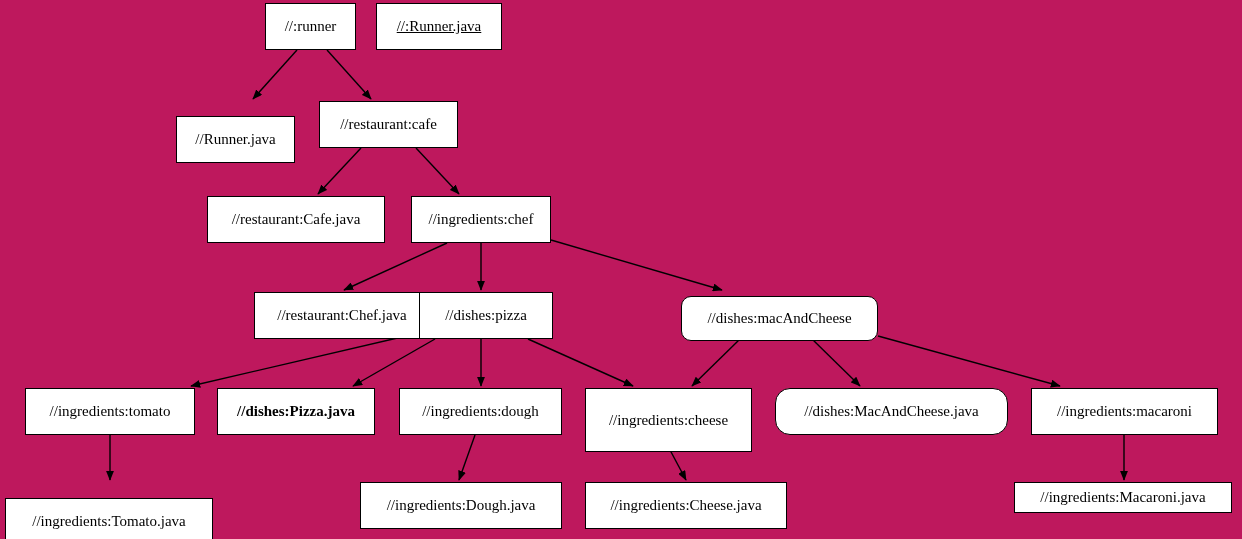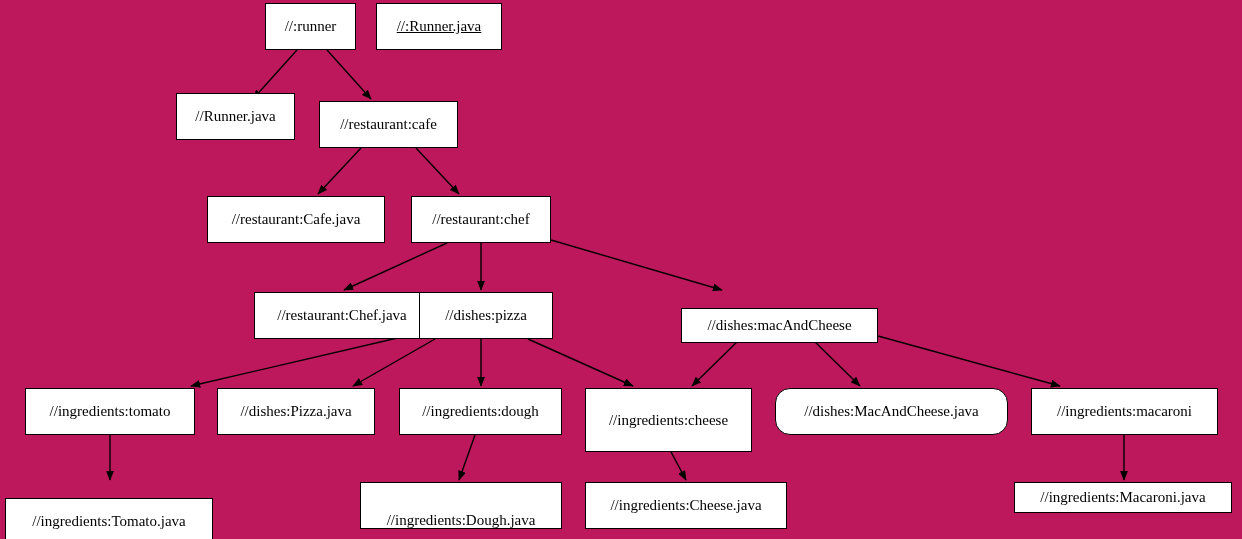--- a/index.html
+++ b/index.html
@@ -73,63 +73,63 @@
         <line x1="1124" y1="435" x2="1124" y2="480" stroke="#000000" stroke-width="1.4" marker-end="url(#arrowhead)"></line>
       </g>
   </svg>
   <div id="nodes">
       <div class="graph-node" style="left: 265px; top: 3px; width: 91px; height: 47px; border-color: rgb(0, 0, 0); background: rgb(255, 255, 255);">
         <span class="node-label">//:runner</span>
       </div>
       <div class="graph-node" style="left: 376px; top: 3px; width: 126px; height: 47px; border-color: rgb(0, 0, 0); background: rgb(255, 255, 255); text-decoration: underline;">
         <span class="node-label">//:Runner.java</span>
       </div>
-      <div class="graph-node" style="left: 176px; top: 93px; width: 119px; height: 47px; border-color: rgb(0, 0, 0); background: rgb(255, 255, 255);">
+      <div class="graph-node" style="left: 176px; top: 116px; width: 119px; height: 47px; border-color: rgb(0, 0, 0); background: rgb(255, 255, 255);">
         <span class="node-label">//Runner.java</span>
       </div>
       <div class="graph-node" style="left: 319px; top: 101px; width: 139px; height: 47px; border-color: rgb(0, 0, 0); background: rgb(255, 255, 255);">
         <span class="node-label">//restaurant:cafe</span>
       </div>
       <div class="graph-node" style="left: 207px; top: 196px; width: 178px; height: 47px; border-color: rgb(0, 0, 0); background: rgb(255, 255, 255);">
         <span class="node-label">//restaurant:Cafe.java</span>
       </div>
       <div class="graph-node" style="left: 411px; top: 196px; width: 140px; height: 47px; border-color: rgb(0, 0, 0); background: rgb(255, 255, 255);">
-        <span class="node-label">//restaurant:chef</span>
+        <span class="node-label">//ingredients:chef</span>
       </div>
       <div class="graph-node" style="left: 218px; top: 292px; width: 176px; height: 47px; border-color: rgb(0, 0, 0); background: rgb(255, 255, 255); margin-left: 36px;">
         <span class="node-label">//restaurant:Chef.java</span>
       </div>
       <div class="graph-node" style="left: 419px; top: 292px; width: 134px; height: 47px; border-color: rgb(0, 0, 0); background: rgb(255, 255, 255);">
         <span class="node-label">//dishes:pizza</span>
       </div>
-      <div class="graph-node" style="left: 681px; top: 308px; width: 197px; height: 35px; border-color: rgb(0, 0, 0); background: rgb(255, 255, 255);">
+      <div class="graph-node" style="left: 681px; top: 296px; width: 197px; height: 45px; border-color: rgb(0, 0, 0); background: rgb(255, 255, 255); border-radius: 10px;">
         <span class="node-label">//dishes:macAndCheese</span>
       </div>
       <div class="graph-node" style="left: 25px; top: 388px; width: 170px; height: 47px; border-color: rgb(0, 0, 0); background: rgb(255, 255, 255);">
         <span class="node-label">//ingredients:tomato</span>
       </div>
-      <div class="graph-node" style="left: 217px; top: 388px; width: 158px; height: 47px; border-color: rgb(0, 0, 0); background: rgb(255, 255, 255);">
+      <div class="graph-node" style="left: 217px; top: 388px; width: 158px; height: 47px; border-color: rgb(0, 0, 0); background: rgb(255, 255, 255); font-weight: bold;">
         <span class="node-label">//dishes:Pizza.java</span>
       </div>
       <div class="graph-node" style="left: 399px; top: 388px; width: 163px; height: 47px; border-color: rgb(0, 0, 0); background: rgb(255, 255, 255);">
         <span class="node-label">//ingredients:dough</span>
       </div>
       <div class="graph-node" style="left: 585px; top: 388px; width: 167px; height: 64px; border-color: rgb(0, 0, 0); background: rgb(255, 255, 255);">
         <span class="node-label">//ingredients:cheese</span>
       </div>
       <div class="graph-node" style="left: 775px; top: 388px; width: 233px; height: 47px; border-color: rgb(0, 0, 0); background: rgb(255, 255, 255); border-radius: 15px;">
         <span class="node-label">//dishes:MacAndCheese.java</span>
       </div>
       <div class="graph-node" style="left: 1031px; top: 388px; width: 187px; height: 47px; border-color: rgb(0, 0, 0); background: rgb(255, 255, 255);">
         <span class="node-label">//ingredients:macaroni</span>
       </div>
       <div class="graph-node" style="left: 5px; top: 482px; width: 208px; height: 47px; border-color: rgb(0, 0, 0); background: rgb(255, 255, 255); margin-top: 16px;">
         <span class="node-label">//ingredients:Tomato.java</span>
       </div>
-      <div class="graph-node" style="left: 360px; top: 482px; width: 202px; height: 47px; border-color: rgb(0, 0, 0); background: rgb(255, 255, 255); align-items: flex-end;">
+      <div class="graph-node" style="left: 360px; top: 482px; width: 202px; height: 47px; border-color: rgb(0, 0, 0); background: rgb(255, 255, 255);">
         <span class="node-label">//ingredients:Dough.java</span>
       </div>
       <div class="graph-node" style="left: 585px; top: 482px; width: 202px; height: 47px; border-color: rgb(0, 0, 0); background: rgb(255, 255, 255);">
         <span class="node-label">//ingredients:Cheese.java</span>
       </div>
       <div class="graph-node" style="left: 1014px; top: 482px; width: 218px; height: 31px; border-color: rgb(0, 0, 0); background: rgb(255, 255, 255);">
         <span class="node-label">//ingredients:Macaroni.java</span>
       </div>
     </div>
 </div>

